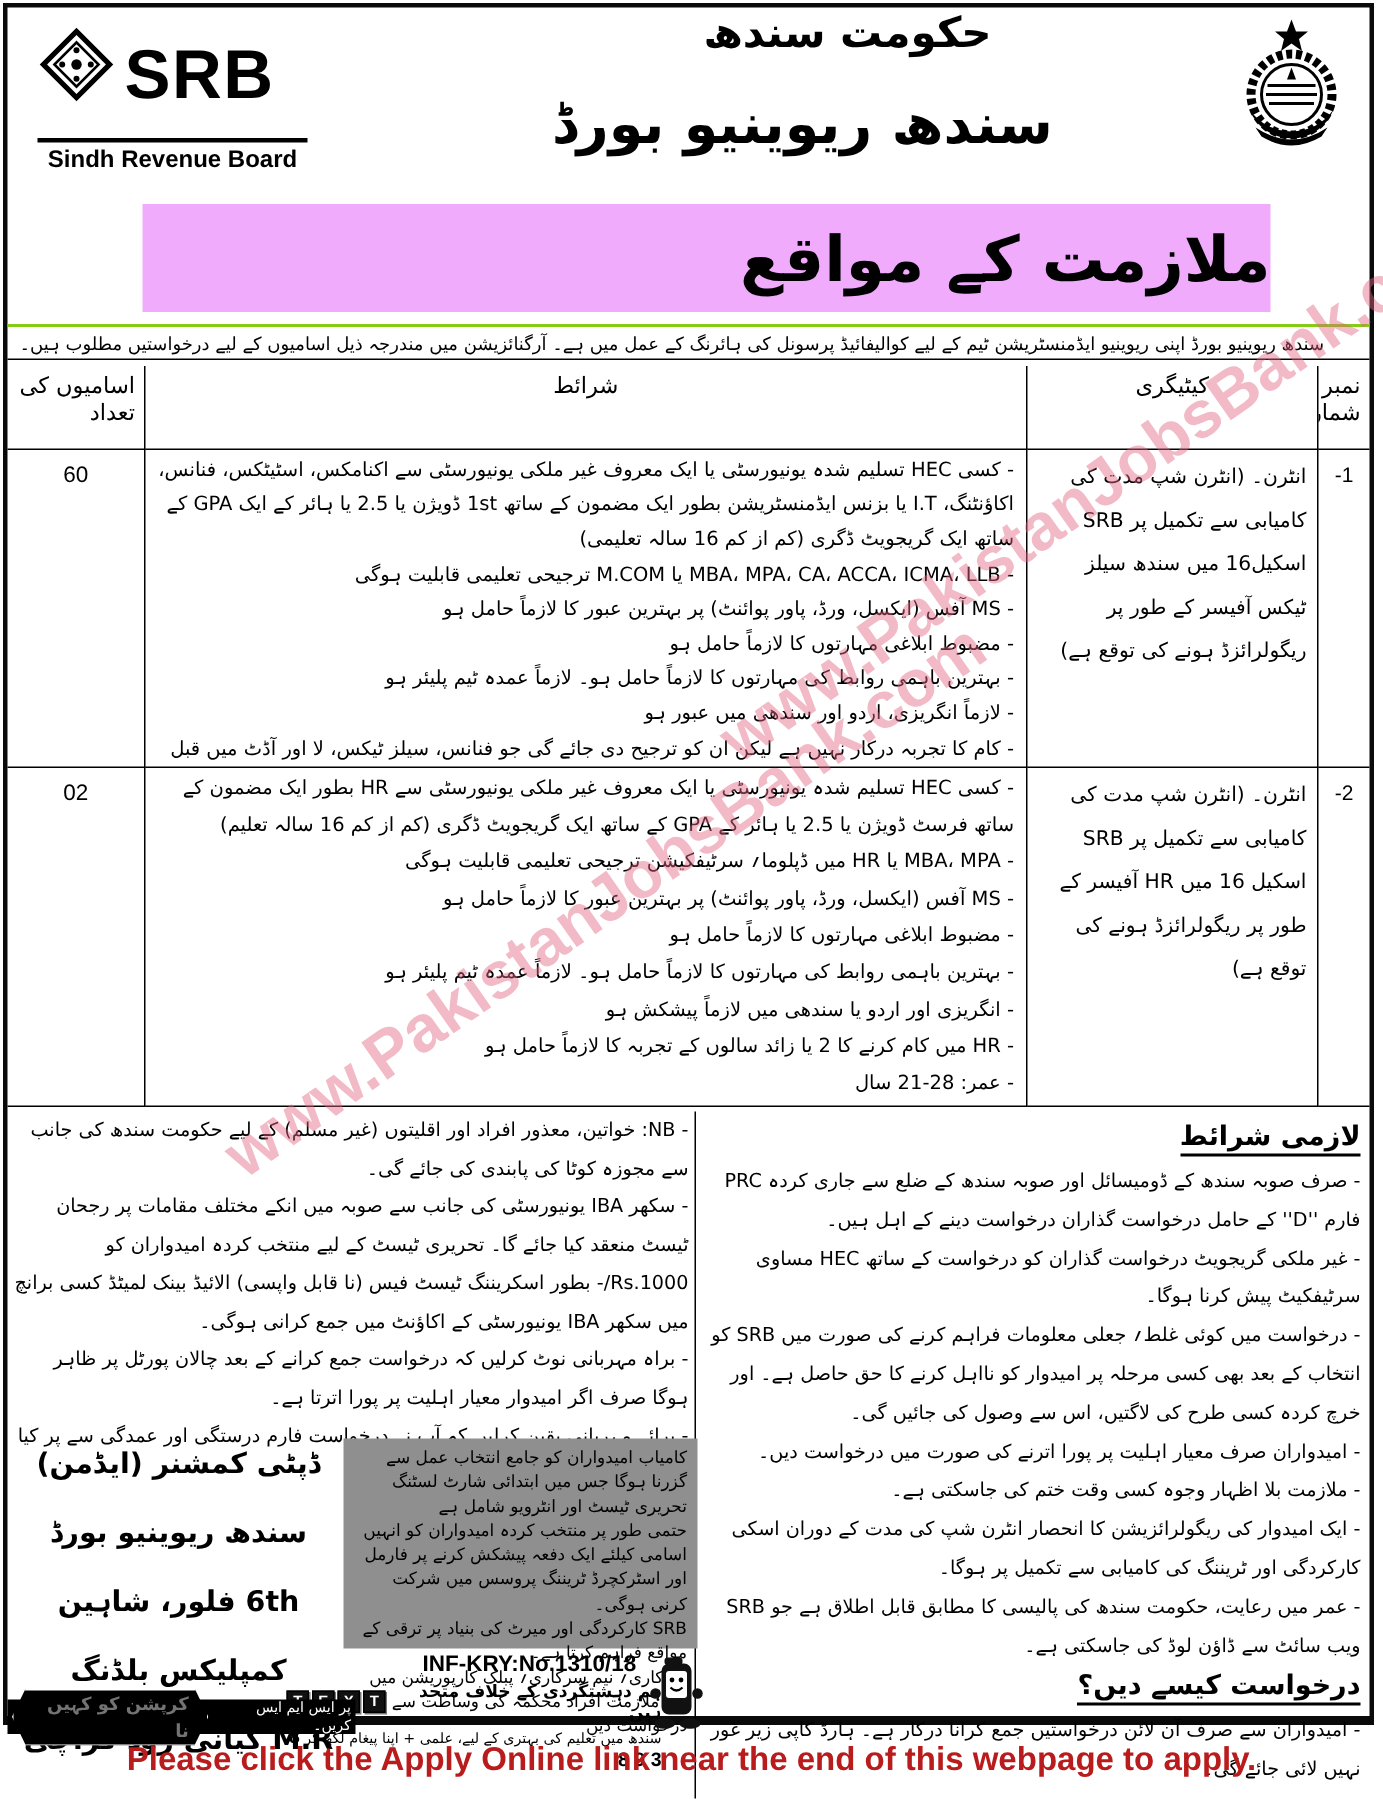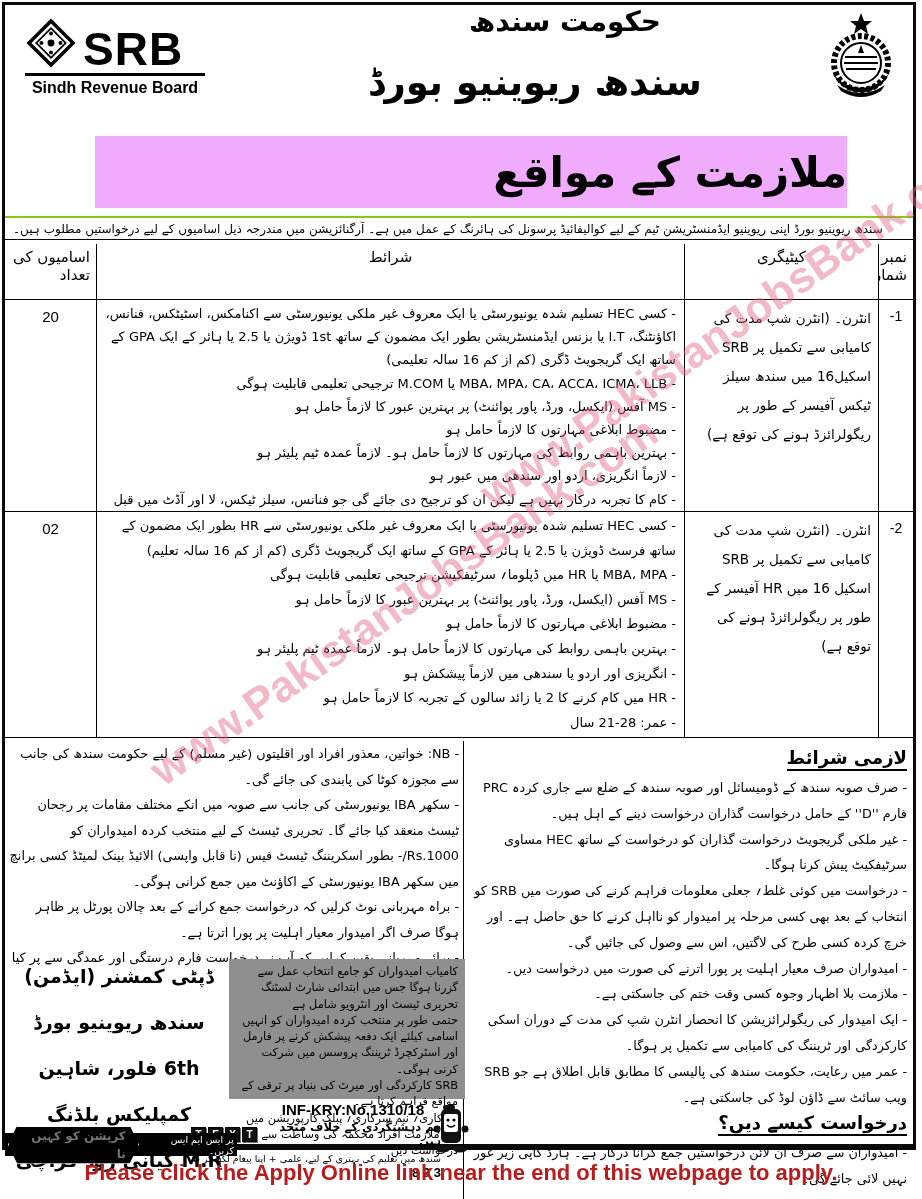--- a/index.html
+++ b/index.html
@@ -2,21 +2,21 @@
 <html lang="ur"><head>
 <meta charset="utf-8">
 <style>
   html,body{margin:0;padding:0;background:#fff;}
   body{width:922px;height:1199px;position:relative;overflow:hidden;
        font-family:"DejaVu Sans",sans-serif;color:#000;}
   .ad{position:absolute;left:2px;top:2px;width:914px;height:1148px;
       border:3px solid #0a0a0a;border-bottom:6px solid #0a0a0a;box-sizing:border-box;background:#fff;}
   
   .logo-block{position:absolute;left:20px;top:12px;width:180px;}
-  .logo-row{display:flex;align-items:flex-end;border-bottom:3px solid #000;padding-bottom:0;}
+  .logo-row{display:flex;align-items:flex-end;border-bottom:3px solid #000;padding-bottom:19px;}
   .logo-acronym{font-family:"Liberation Sans",sans-serif;font-weight:900;font-size:46px;line-height:48px;letter-spacing:1px;margin-left:6px;}
   .logo-caption{font-family:"Liberation Sans",sans-serif;font-size:16px;font-weight:600;margin-top:3px;text-align:center;}
   .govt-title{position:absolute;left:300px;top:0px;width:520px;text-align:center;
       font-size:28px;font-weight:bold;direction:rtl;}
   .board-title{position:absolute;left:270px;top:56px;width:520px;text-align:center;
       font-size:37px;font-weight:bold;direction:rtl;}
   .emblem{position:absolute;right:14px;top:6px;}
   .banner{position:absolute;left:90px;top:131px;width:752px;height:72px;background:#f0abfc;
       text-align:right;font-size:42px;font-weight:bold;line-height:74px;direction:rtl;}
   
@@ -125,21 +125,21 @@
   <div class="banner">ملازمت کے مواقع</div>
 
   <div class="intro">سندھ ریوینیو بورڈ اپنی ریوینیو ایڈمنسٹریشن ٹیم کے لیے کوالیفائیڈ پرسونل کی ہائرنگ کے عمل میں ہے۔ آرگنائزیشن میں مندرجہ ذیل اسامیوں کے لیے درخواستیں مطلوب ہیں۔</div>
 
   <div class="jobs-table">
     <div class="cell hd">اسامیوں کی تعداد</div>
     <div class="cell hd center">شرائط</div>
     <div class="cell hd center">کیٹیگری</div>
     <div class="cell hd">نمبر شمار</div>
 
-    <div class="cell posts-cell">20</div>
+    <div class="cell posts-cell">60</div>
     <div class="cell cond-cell">
       <div class="cond-list">
 
       <div class="bullet">کسی HEC تسلیم شدہ یونیورسٹی یا ایک معروف غیر ملکی یونیورسٹی سے اکنامکس، اسٹیٹکس، فنانس، اکاؤنٹنگ، I.T یا بزنس ایڈمنسٹریشن بطور ایک مضمون کے ساتھ 1st ڈویژن یا 2.5 یا ہائر کے ایک GPA کے ساتھ ایک گریجویٹ ڈگری (کم از کم 16 سالہ تعلیمی)</div>
           <div class="bullet">MBA، MPA، CA، ACCA، ICMA، LLB یا M.COM ترجیحی تعلیمی قابلیت ہوگی</div>
           <div class="bullet">MS آفس (ایکسل، ورڈ، پاور پوائنٹ) پر بہترین عبور کا لازماً حامل ہو</div>
           <div class="bullet">مضبوط ابلاغی مہارتوں کا لازماً حامل ہو</div>
           <div class="bullet">بہترین باہمی روابط کی مہارتوں کا لازماً حامل ہو۔ لازماً عمدہ ٹیم پلیئر ہو</div>
           <div class="bullet">لازماً انگریزی، اردو اور سندھی میں عبور ہو</div>
           <div class="bullet">کام کا تجربہ درکار نہیں ہے لیکن ان کو ترجیح دی جائے گی جو فنانس، سیلز ٹیکس، لا اور آڈٹ میں قبل ازیں تجربہ کا حامل ہوں گے</div>

